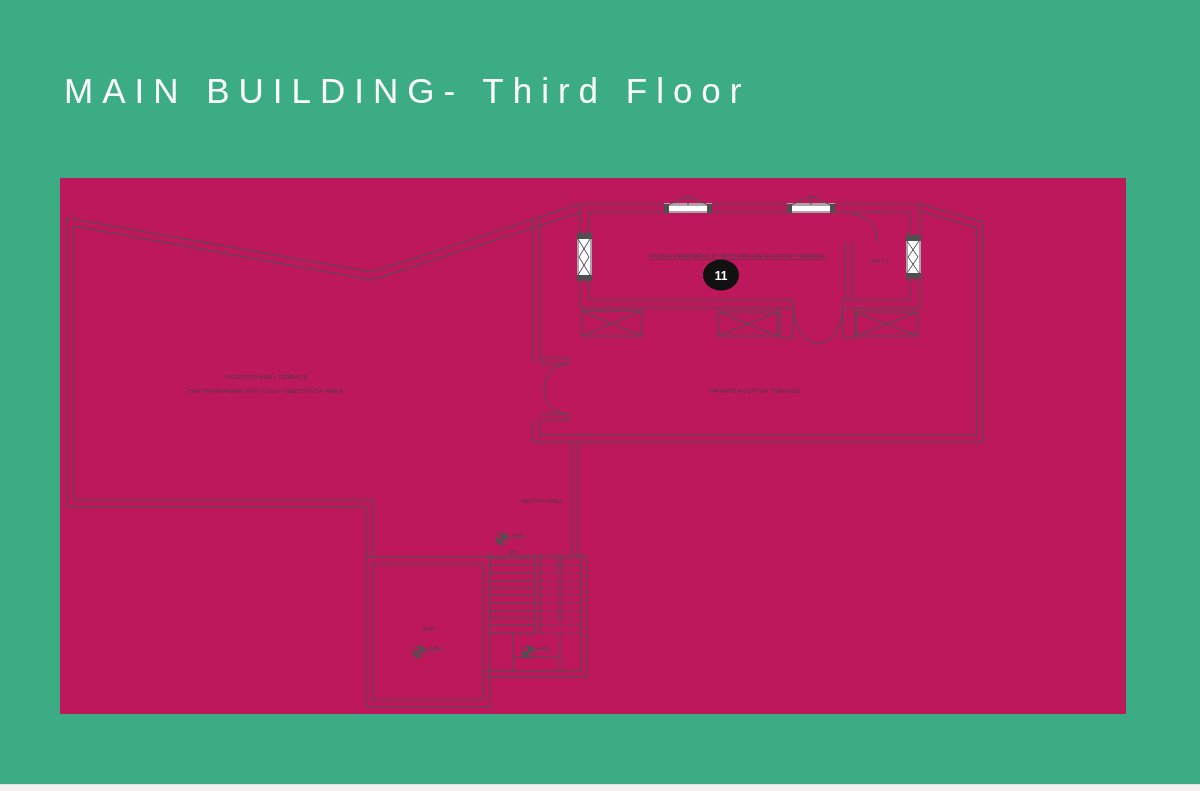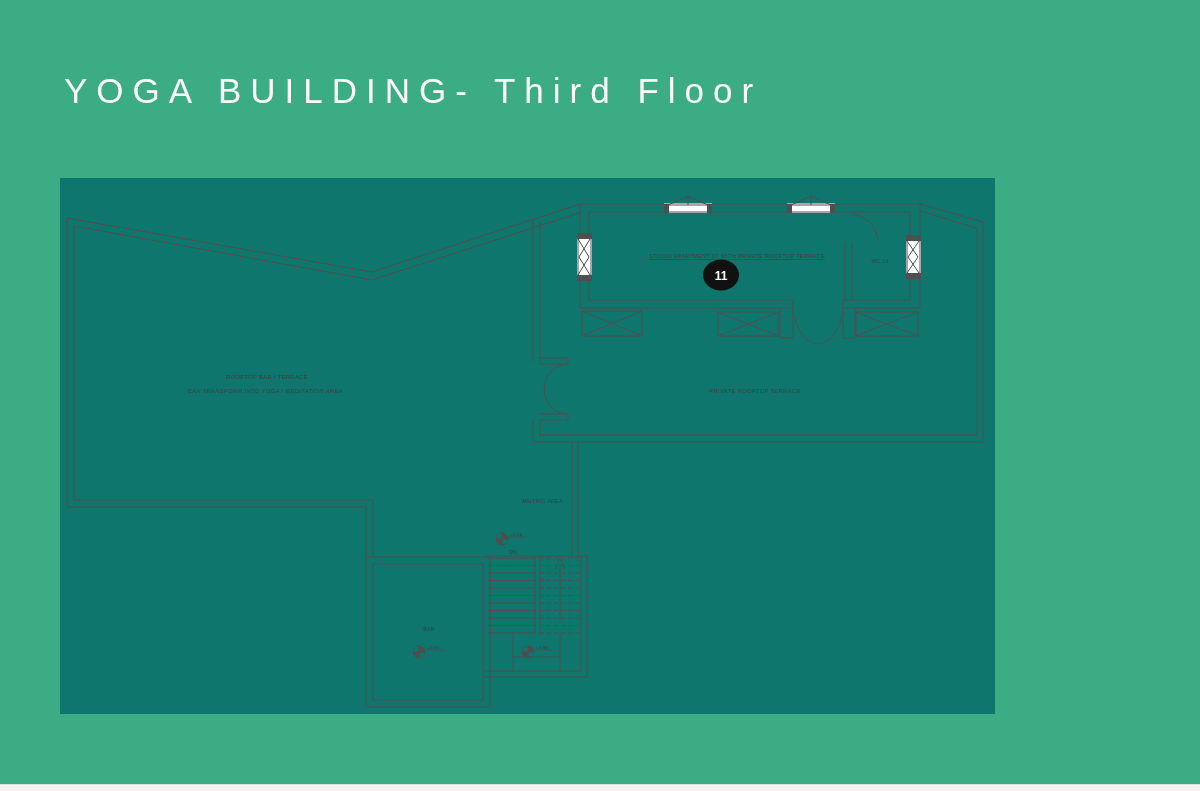--- a/index.html
+++ b/index.html
@@ -8,40 +8,40 @@
     background:#3bac83;
     font-family:"Liberation Sans", sans-serif;
   }
   .slide{position:absolute;inset:0;}
   .title{
     position:absolute;left:64px;top:66px;
     color:#fbfdfc;font-size:35px;font-weight:400;
     letter-spacing:9px;line-height:49px;white-space:nowrap;
   }
   .panel{
-    position:absolute;left:60px;top:178px;width:935px;height:536px;
-    background:#0f766e;
+    position:absolute;left:60px;top:178px;width:1066px;height:536px;
+    background:#be185d;
   }
   .bottom-strip{
     position:absolute;left:0;bottom:0;width:1200px;height:6px;
     background:#f4f3f2;border-top:1px solid #e2e1e0;
   }
   svg{display:block;}
   .w{stroke:#4f4f4f;stroke-width:1;fill:none;}
   .wd{stroke:#4f4f4f;stroke-width:1;fill:none;stroke-dasharray:4 3;}
   .lbl{fill:#3f3f3f;letter-spacing:0.35px;}
   .it{font-style:italic;}
 </style>
 </head>
 <body>
 
 <div class="slide">
 
   <div class="title">
-    <div>YOGA BUILDING- Third Floor</div>
+    <div>MAIN BUILDING- Third Floor</div>
   </div>
 
   <div class="panel">
     <svg width="935" height="536" viewBox="60 178 935 536">
 
       <g>
 
         <path class="w" d="M67,218 L372,272 L580,204"></path>
         <path class="w" d="M74,226 L372,280 L582,212"></path>
 

